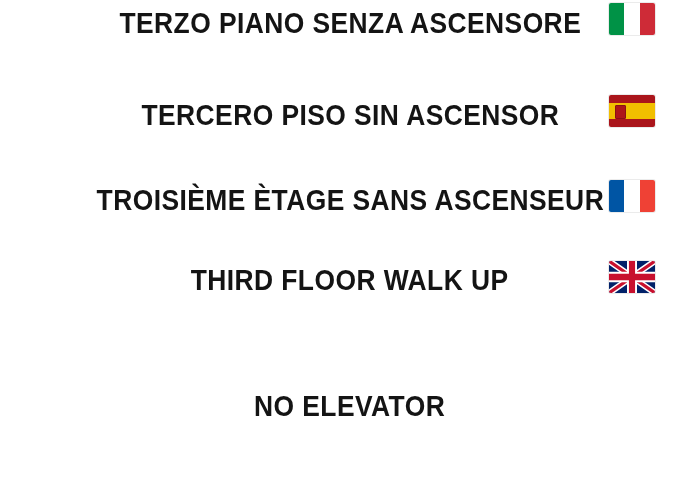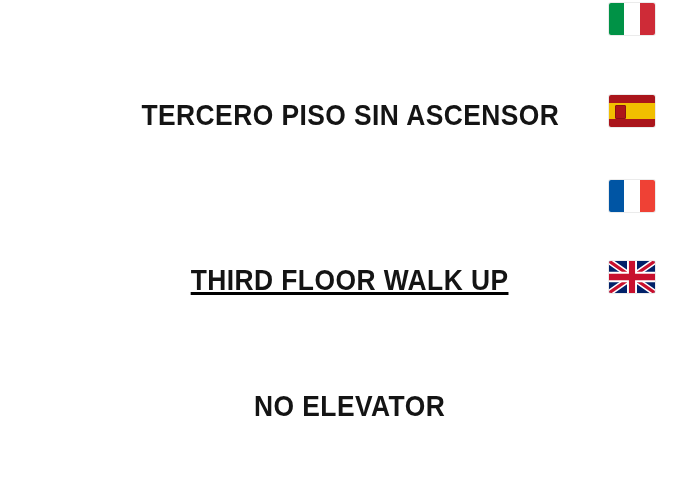--- a/index.html
+++ b/index.html
@@ -36,21 +36,21 @@
     text-transform: uppercase;
     white-space: nowrap;
     transform: scaleX(0.88);
     transform-origin: center center;
     text-align: center;
   }
   
   .row0 { top: 6px; }
   .row1 { top: 98px; align-items: center; }
   .row2 { top: 183px; }
-  .row3 { top: 263px; text-decoration: underline; }
+  .row3 { top: 263px; }
   .row4 { top: 341px; margin-top: 48px; }
 
   
   .flag {
     position: absolute;
     width: 46px;
     height: 32px;
     right: 45px;
     border-radius: 2px;
     overflow: hidden;
@@ -94,25 +94,31 @@
   .flag-gb { background: #012169; }
   .flag-gb svg { display: block; width: 100%; height: 100%; }
 
   .caption-wrap { position: relative; width: 700px; height: 500px; }
 </style>
 </head>
 <body>
 
 <div class="sheet caption-wrap">
 
+  <div class="line row0">
+    <span class="line-text">TERZO PIANO SENZA ASCENSORE</span>
+  </div>
 
   <div class="line row1">
     <span class="line-text">TERCERO PISO SIN ASCENSOR</span>
   </div>
 
+  <div class="line row2">
+    <span class="line-text">TROISIÈME ÈTAGE SANS ASCENSEUR</span>
+  </div>
 
   <div class="line row3">
     <span class="line-text">THIRD FLOOR WALK UP</span>
   </div>
 
   <div class="line row4">
     <span class="line-text">NO ELEVATOR</span>
   </div>
 
   <div class="flag flag-it">

